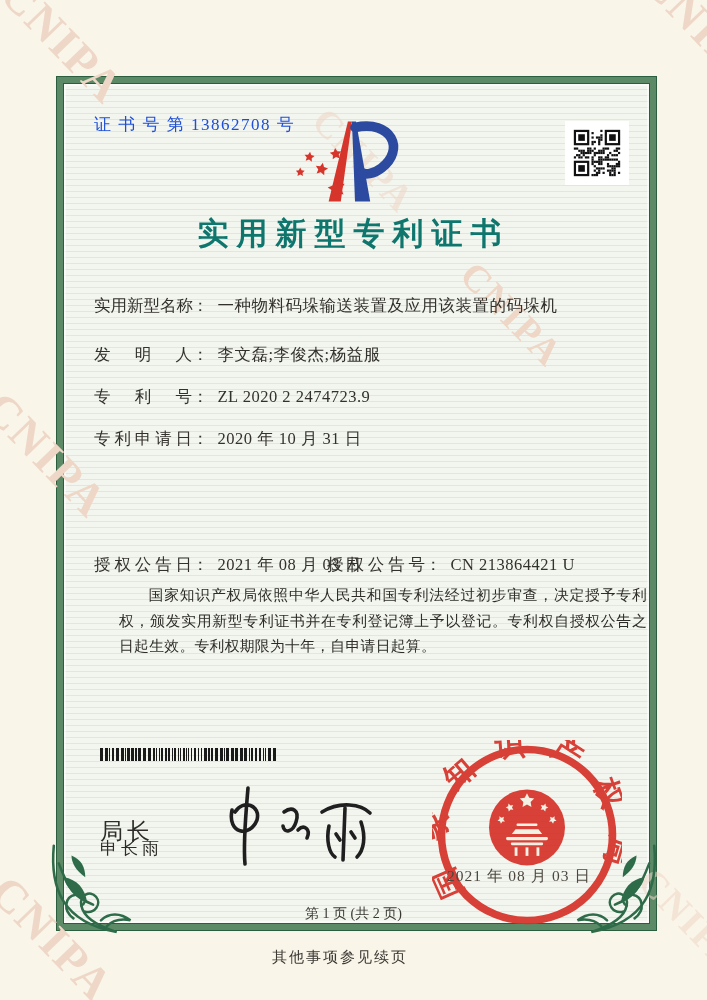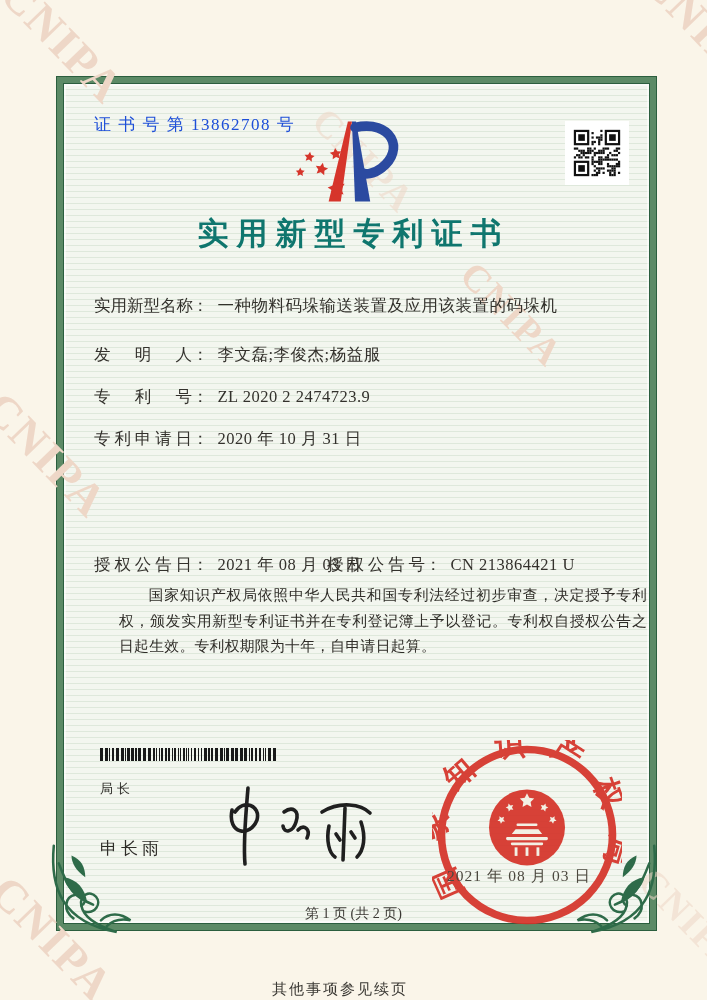--- a/index.html
+++ b/index.html
@@ -38,28 +38,28 @@
   .fcolon{display:inline-block;}
   .fvalue{margin-left:9px;letter-spacing:.5px;}
   .r0{top:295px;} .r1{top:344px;} .r2{top:386px;} .r3{top:428px;} .r4{top:470px;} .r5{top:513px;} .r6{top:554px;}
   .grant2{position:absolute;left:233px;top:0;}
   
   .para{position:absolute;z-index:3;left:95px;width:528px;font-size:14.8px;line-height:25.5px;
         text-align:justify;text-indent:2em;color:#2e2c27;letter-spacing:.3px;margin-left:24px;}
   .p1{top:583px;} .p2{top:643px;}
   
   .barcode{position:absolute;z-index:3;left:100px;top:748px;}
-  .director-title{position:absolute;z-index:3;left:100px;top:780px;font-size:13px;letter-spacing:4px;color:#2e2c28;}
+  .director-title{position:absolute;z-index:3;left:100px;top:816px;font-size:23px;letter-spacing:4px;color:#2e2c28;}
   .director-name{position:absolute;z-index:3;left:100px;top:837px;font-size:17px;letter-spacing:4px;color:#2e2c28;}
   .signature{position:absolute;z-index:4;left:210px;top:780px;}
   .seal{position:absolute;z-index:3;left:432px;top:740px;opacity:.93;}
   .seal-date{position:absolute;z-index:5;left:447px;top:866px;font-size:15.5px;letter-spacing:1px;color:#4c483f;}
   .page-info{position:absolute;z-index:3;left:0;top:905px;width:707px;text-align:center;font-size:14px;color:#3a3833;}
   .footer-note{position:absolute;z-index:3;left:0;top:948px;width:680px;text-align:center;font-size:15px;
-               letter-spacing:2px;color:#3a3833;margin-top:32px;}
+               letter-spacing:2px;color:#3a3833;}
 </style>
 </head>
 <body>
 
 <div class="page">
 
   <div class="frame"></div>
 
   <div class="wm wm1">CNIPA</div>
   <div class="wm wm2">CNIPA</div>

